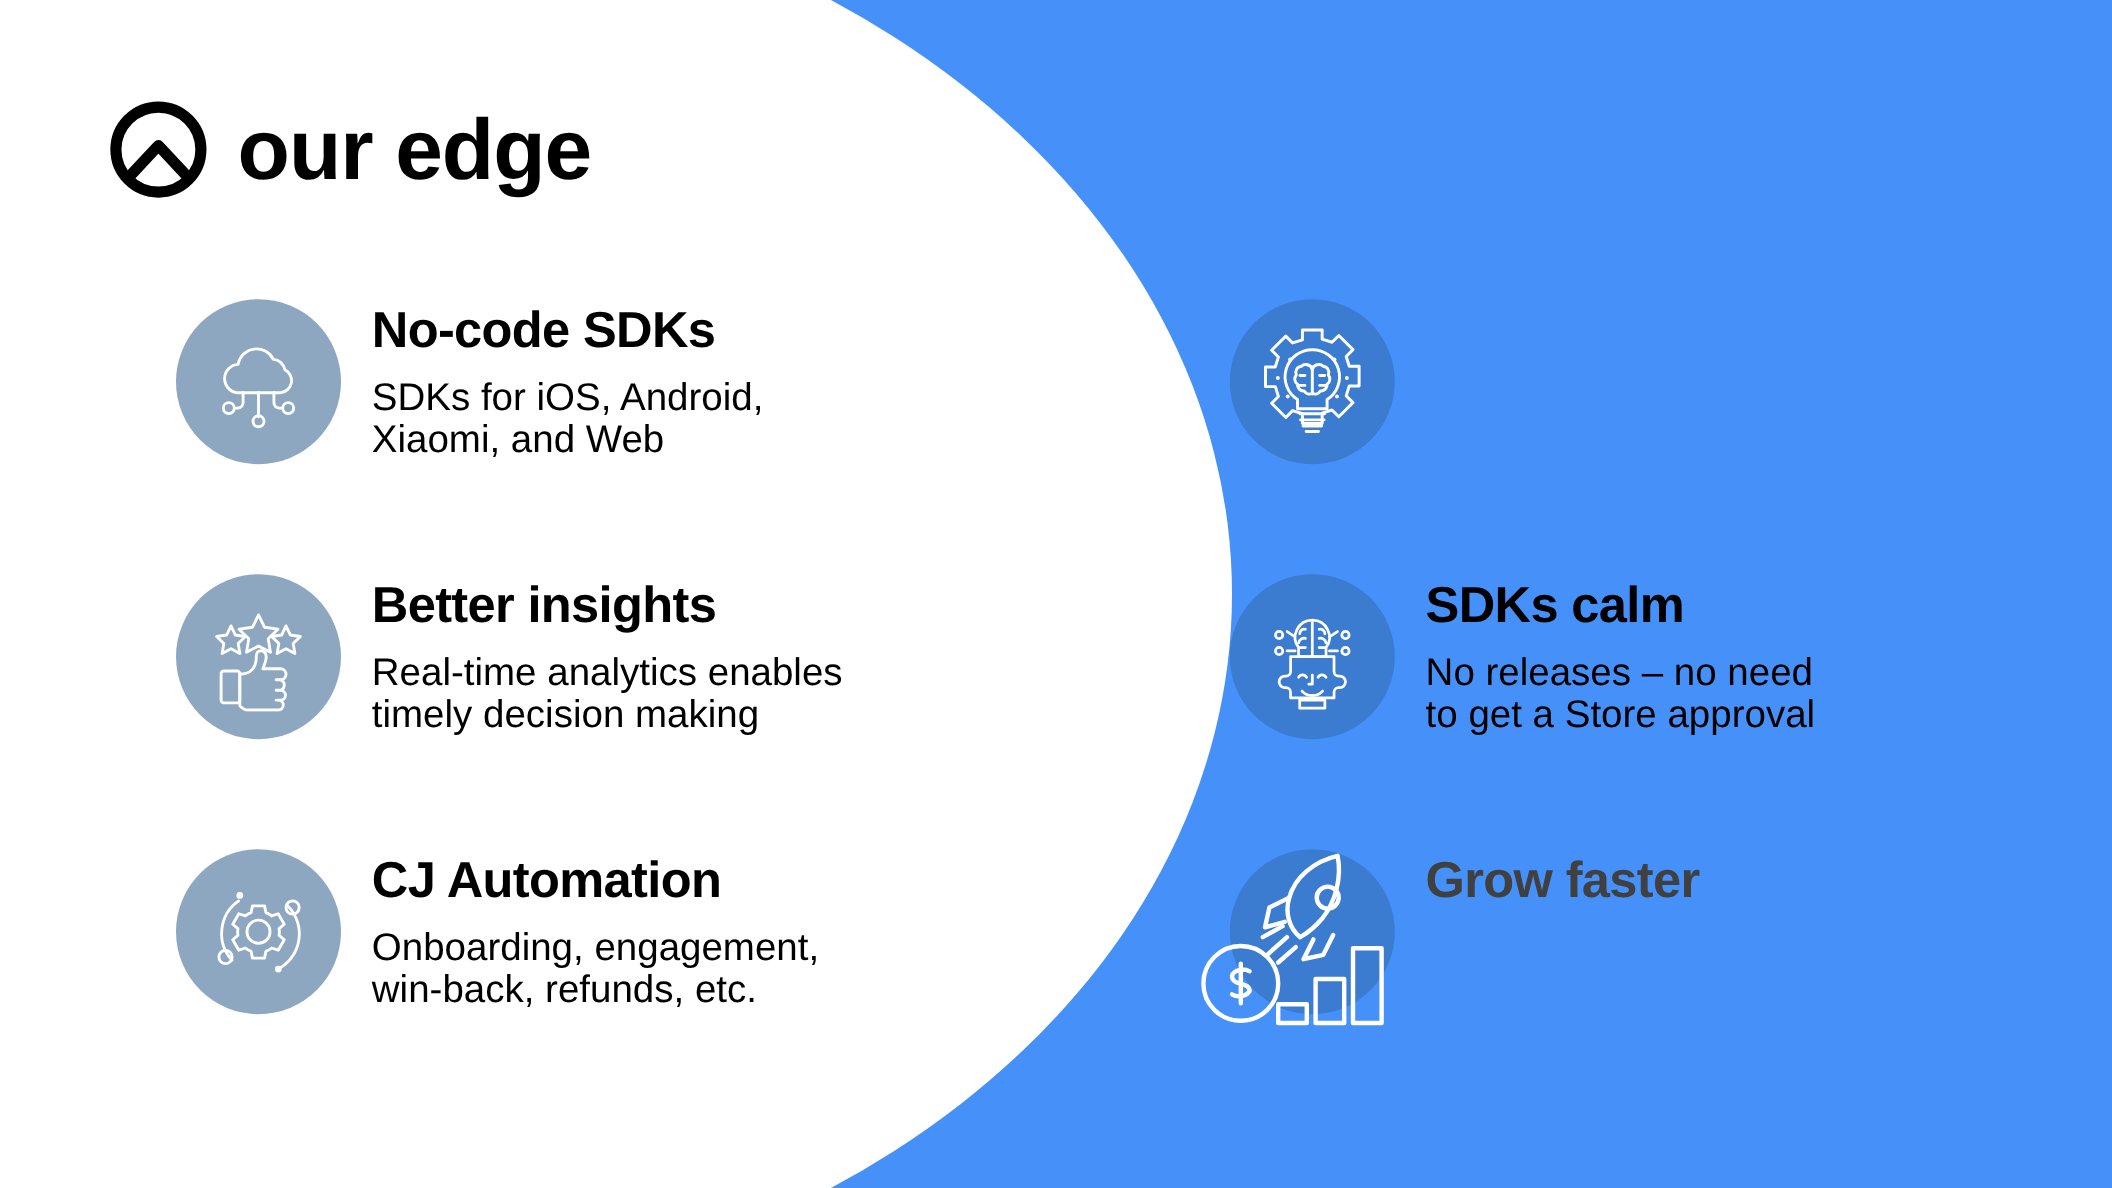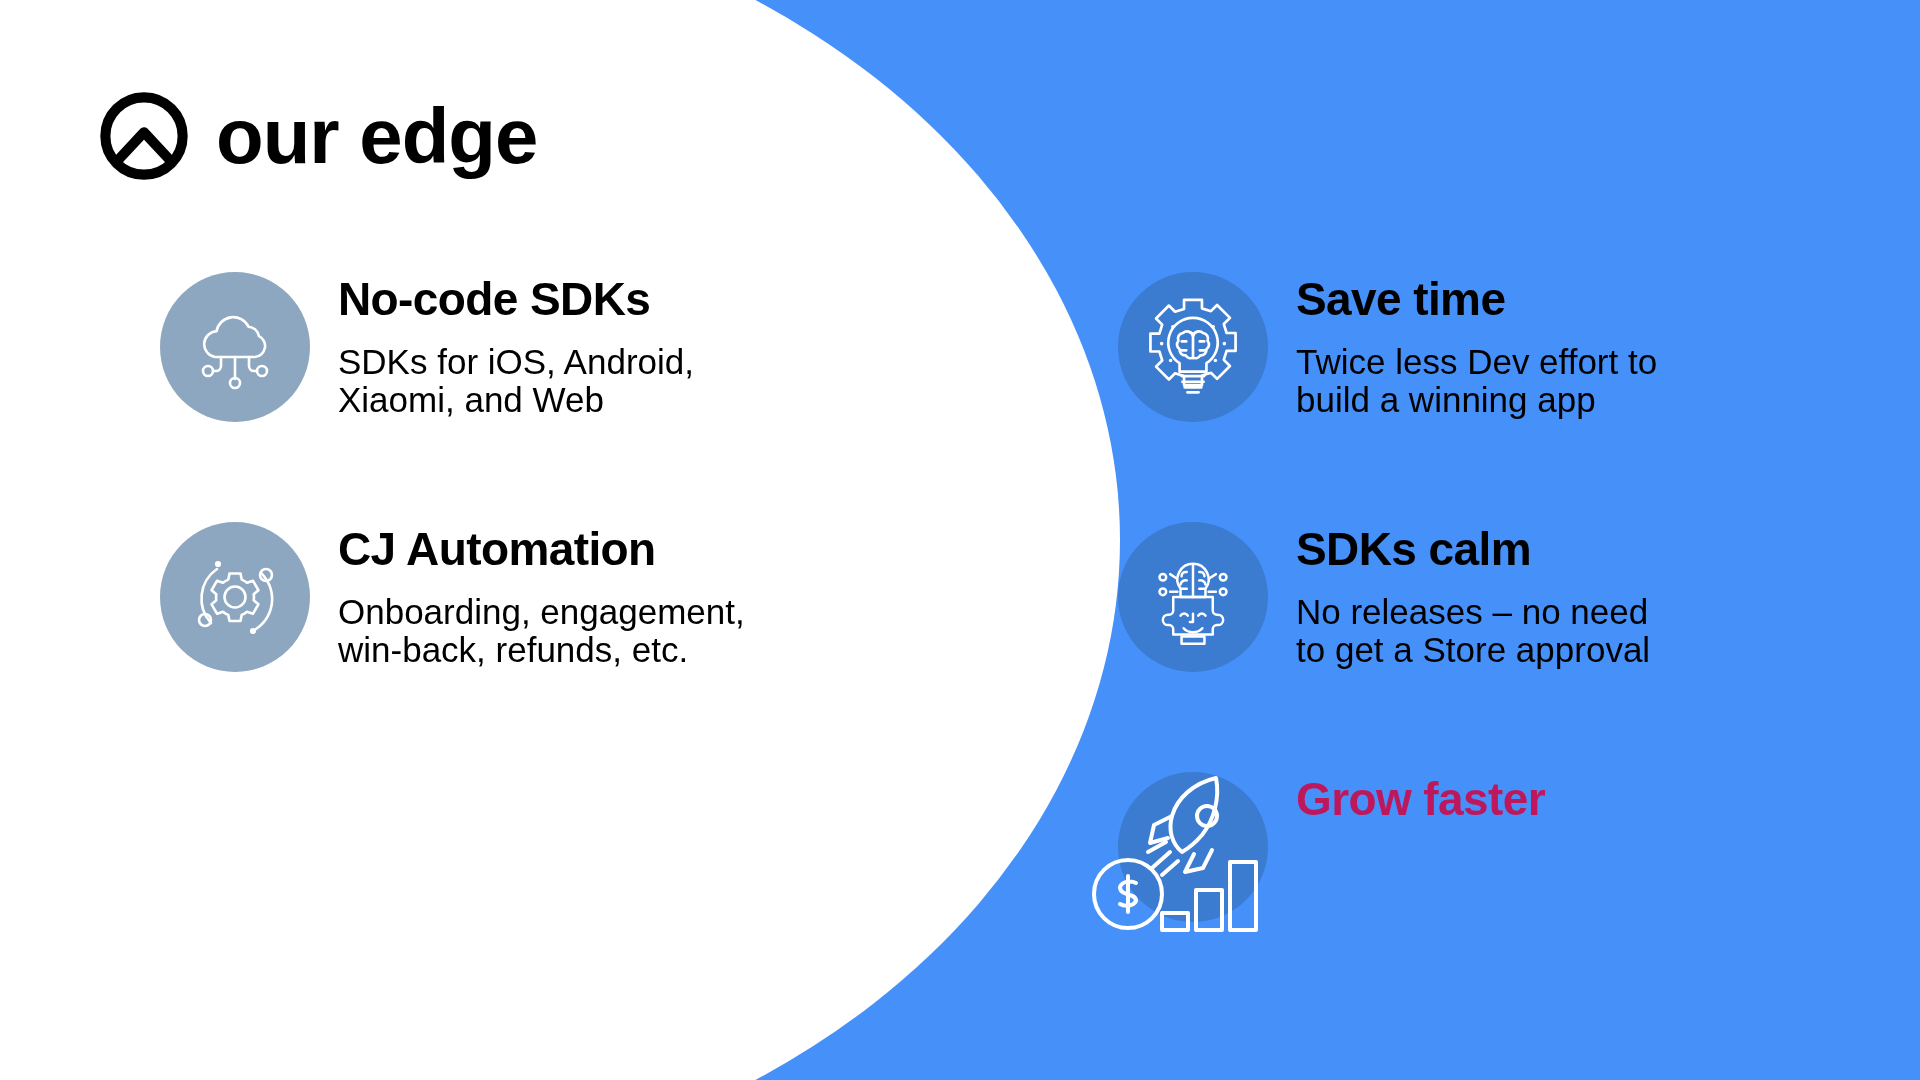--- a/index.html
+++ b/index.html
@@ -93,21 +93,21 @@
 
   .f-text { padding-top: 4px; }
   .f-title {
     font-size: 46px;
     font-weight: 700;
     line-height: 1.02;
     color: #000000;
     letter-spacing: -0.6px;
     white-space: nowrap;
   }
-  .f-title.white { color: #be185d; text-align: center; }
+  .f-title.white { color: #404040; text-align: center; }
   .f-desc {
     font-size: 35px;
     font-weight: 400;
     line-height: 1.08;
     color: #000000;
     margin-top: 20px;
     white-space: pre-line;
   }
 
   
@@ -154,20 +154,38 @@
           <circle cx="77" cy="74" r="5"></circle>
         </svg>
       </div>
       <div class="f-text">
         <div class="f-title">No-code SDKs</div>
         <div class="f-desc">SDKs for iOS, Android,
 Xiaomi, and Web</div>
       </div>
     </div>
 
+    <div class="feature">
+      <div class="f-icon grey">
+        <svg width="100" height="100" viewBox="0 0 100 100" fill="none" stroke="#ffffff" stroke-width="2.6" stroke-linecap="round" stroke-linejoin="round">
+          <path d="M50 12 l5.4 11.2 12.3 1.8 -8.9 8.7 2.1 12.3 -10.9 -5.8 -10.9 5.8 2.1 -12.3 -8.9 -8.7 12.3 -1.8 Z"></path>
+          <path d="M25 22 l4 8.3 9.1 1.3 -6.6 6.4 1.6 9.1 -8.1 -4.3 -8.1 4.3 1.6 -9.1 -6.6 -6.4 9.1 -1.3 Z"></path>
+          <path d="M75 22 l4 8.3 9.1 1.3 -6.6 6.4 1.6 9.1 -8.1 -4.3 -8.1 4.3 1.6 -9.1 -6.6 -6.4 9.1 -1.3 Z"></path>
+          <rect x="16" y="63" width="17" height="29" rx="2.5"></rect>
+          <path d="M33 66 c7 0 12 -3 14 -9 c2 -6 0 -9 2 -11 c3 -3 8 -1 8 4 c0 4 -2 8 -3 11 h16
+                   a5 5 0 0 1 0 10 h-4 h4 a5 5 0 0 1 0 9.5 h-4 h4 a4.5 4.5 0 0 1 0 9 h-4 h2
+                   a4.5 4.5 0 0 1 0 9 H40 c-3 0 -5 -2 -7 -4 Z"></path>
+        </svg>
+      </div>
+      <div class="f-text">
+        <div class="f-title">Better insights</div>
+        <div class="f-desc">Real-time analytics enables
+timely decision making</div>
+      </div>
+    </div>
 
     <div class="feature">
       <div class="f-icon grey">
         <svg width="100" height="100" viewBox="0 0 100 100" fill="none" stroke="#ffffff" stroke-width="2.6" stroke-linecap="round" stroke-linejoin="round">
           <path d="M76 26 a36 36 0 0 1 -5 56" stroke-dasharray="1 0"></path>
           <path d="M26 76 a36 36 0 0 1 6 -54"></path>
           <circle cx="81" cy="28" r="6"></circle>
           <circle cx="20" cy="73" r="6"></circle>
           <circle cx="68" cy="84" r="1.8" fill="#fff"></circle>
           <circle cx="33" cy="17" r="1.8" fill="#fff"></circle>
@@ -204,25 +222,20 @@
                    a5 5 0 0 1 -5.5 5.5 a5 5 0 0 1 -6.5 2"></path>
           <path d="M44 45 h-4 M44 53 h-5 M56 45 h4 M56 53 h5"></path>
           <circle cx="32" cy="32" r="1.6" fill="#fff" stroke="none"></circle>
           <circle cx="68" cy="32" r="1.6" fill="#fff" stroke="none"></circle>
           <circle cx="30" cy="62" r="1.6" fill="#fff" stroke="none"></circle>
           <circle cx="70" cy="62" r="1.6" fill="#fff" stroke="none"></circle>
           <circle cx="22" cy="47" r="1.6" fill="#fff" stroke="none"></circle>
           <circle cx="78" cy="47" r="1.6" fill="#fff" stroke="none"></circle>
         </svg>
       </div>
-      <div class="f-text">
-        <div class="f-title">Save time</div>
-        <div class="f-desc">Twice less Dev effort to
-build a winning app</div>
-      </div>
     </div>
 
     <div class="feature">
       <div class="f-icon blue">
         <svg width="104" height="104" viewBox="0 0 100 100" fill="none" stroke="#ffffff" stroke-width="2.4" stroke-linecap="round" stroke-linejoin="round">
           <path d="M50 18 a15 15 0 0 0 -12 24 v8 h24 v-8 a15 15 0 0 0 -12 -24 Z"></path>
           <path d="M50 20 v30"></path>
           <path d="M44 26 a4 4 0 0 0 -5 4 M44 34 a5 5 0 0 0 -6 4 M44 42 h-5
                    M56 26 a4 4 0 0 1 5 4 M56 34 a5 5 0 0 1 6 4 M56 42 h5"></path>
           <path d="M31 50 h38 v13 a4 4 0 0 0 4 4 h1 a5 5 0 0 1 0 10 h-1 a4 4 0 0 0 -4 4 v5 H31 v-5

